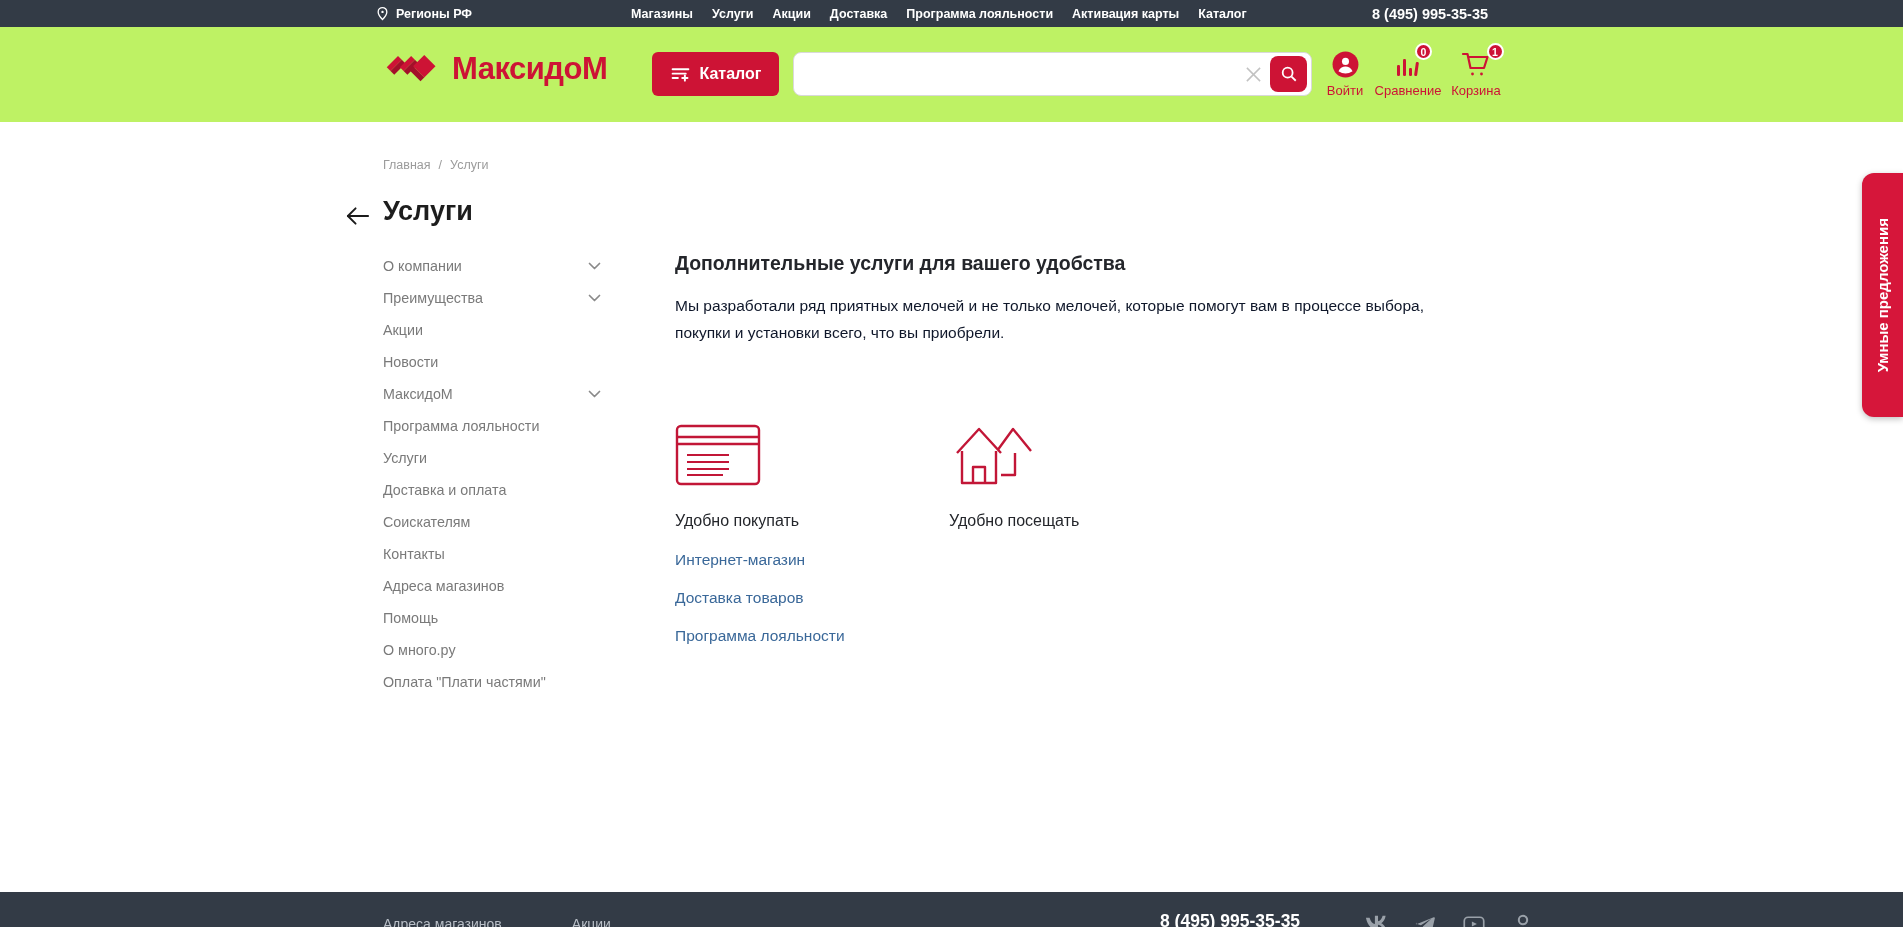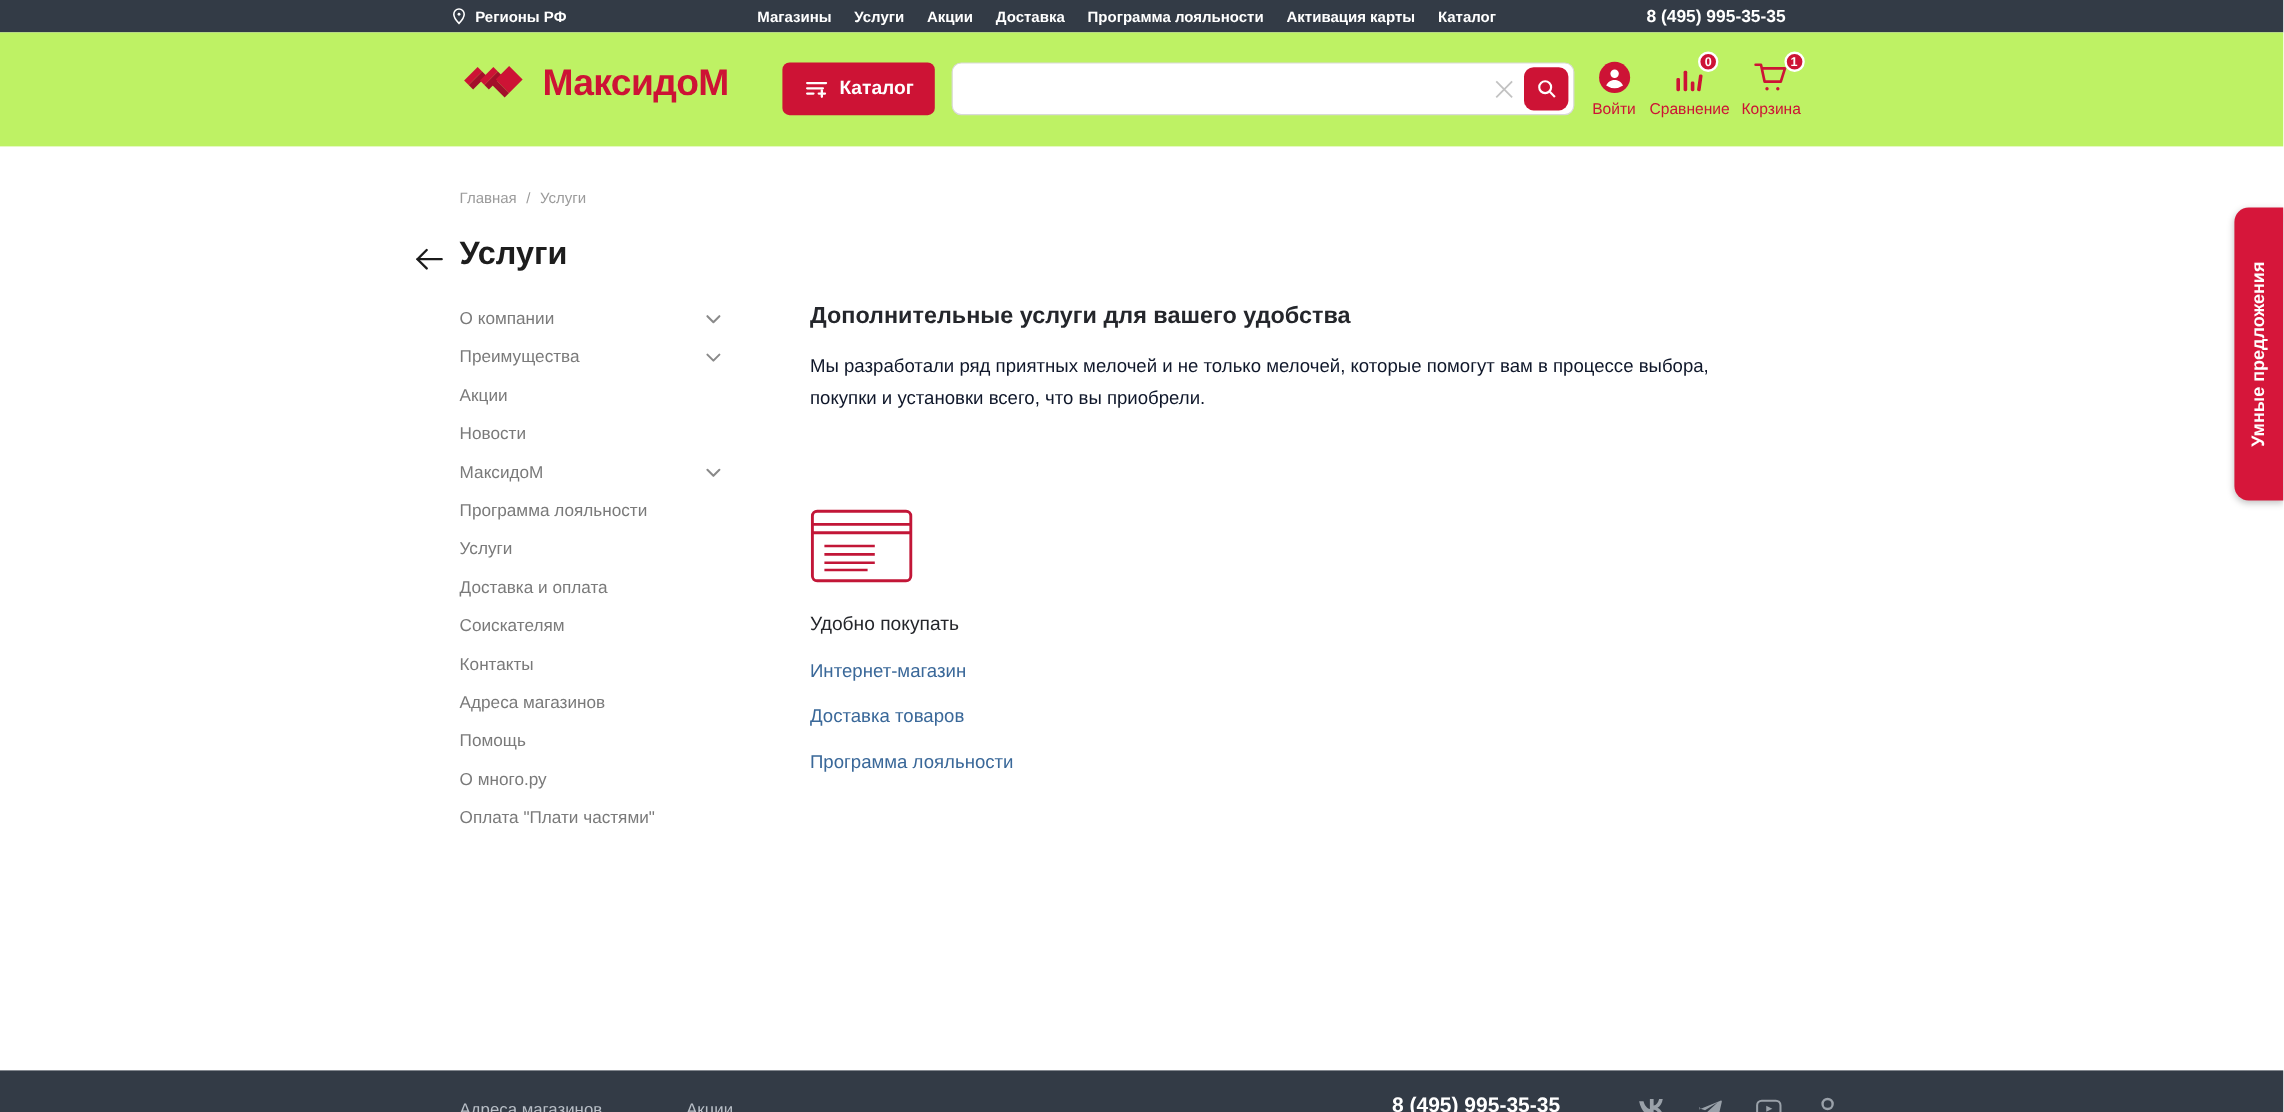--- a/index.html
+++ b/index.html
@@ -296,20 +296,31 @@
             <g stroke-width="2.2">
               <line x1="12" y1="33" x2="54" y2="33"></line>
               <line x1="12" y1="40" x2="54" y2="40"></line>
               <line x1="12" y1="47" x2="54" y2="47"></line>
               <line x1="12" y1="53" x2="48" y2="53"></line>
             </g>
           </svg>
         </span>
     <span class="f-lbl">Удобно покупать</span>
   </div>
+      <div class="feature">
+    <span class="f-ic">
+          <svg width="88" height="68" viewBox="0 0 88 68" fill="none" stroke="#c21637" stroke-width="2.4" stroke-linejoin="round">
+            <path d="M48 30 L64 8 L82 30 M66 32 v22 h-14"></path>
+            <path d="M8 32 L30 8 L52 32" fill="#fff"></path>
+            <path d="M13 30 v32 h34 v-32" fill="#fff"></path>
+            <path d="M24 62 v-16 h12 v16"></path>
+          </svg>
+        </span>
+    <span class="f-lbl">Удобно посещать</span>
+  </div>
     </div>
 
   <div class="content-links">
       <a>Интернет-магазин</a>
       <a>Доставка товаров</a>
       <a>Программа лояльности</a>
     </div>
 
   <div class="side-tab">
     <span>Умные предложения</span>

